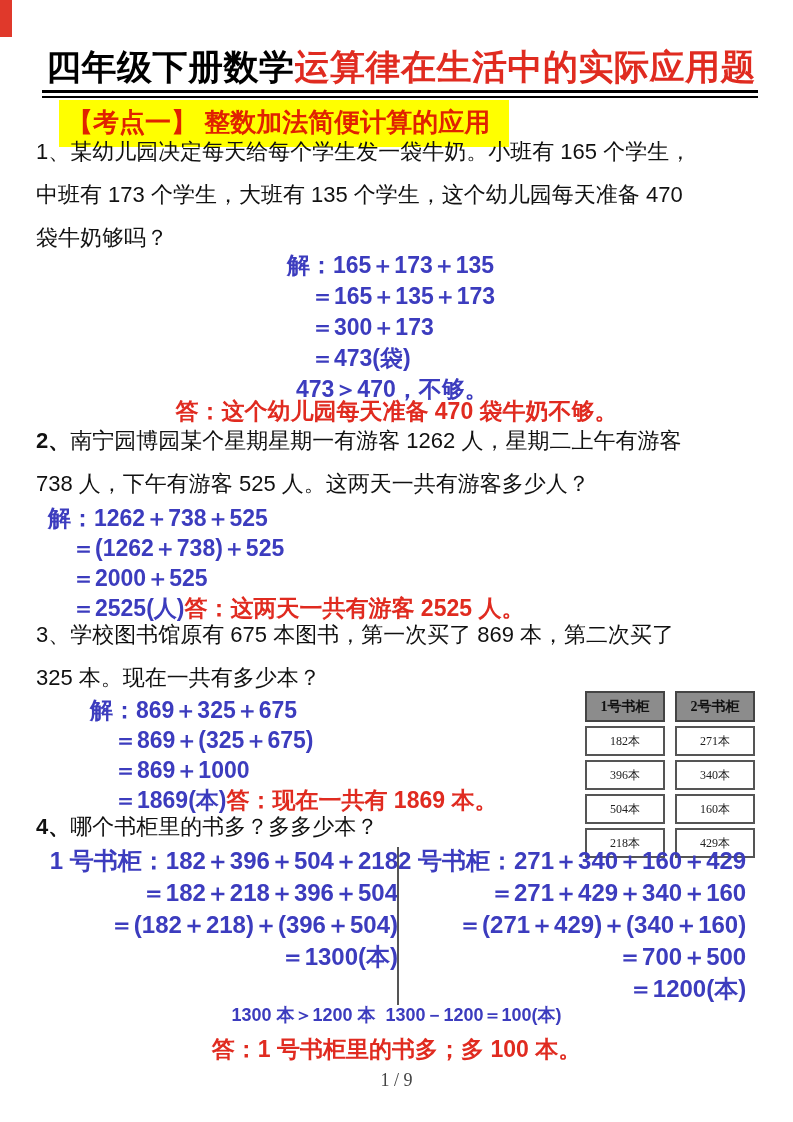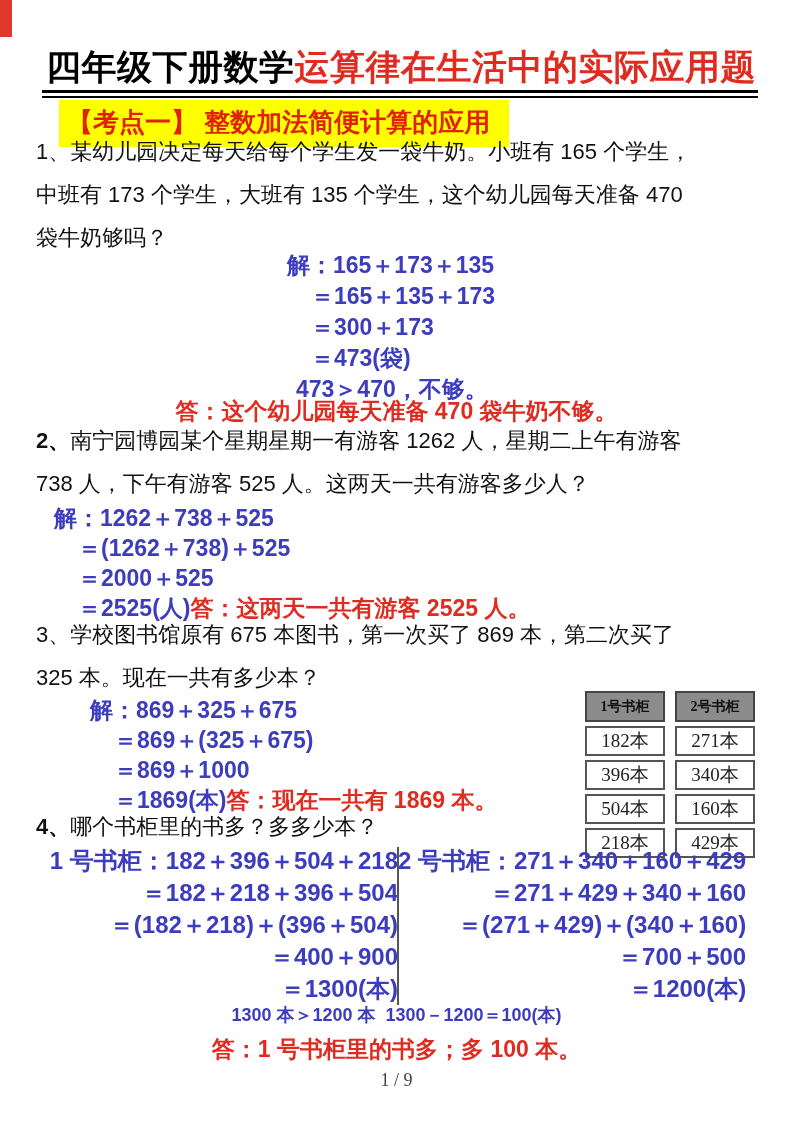--- a/index.html
+++ b/index.html
@@ -46,21 +46,21 @@
   .ans-inline { color:#e02b20; font-weight:bold; }
   .ans-center {
     position:absolute; left:0; width:793px; text-align:center;
     color:#e02b20; font-size:23px; font-weight:bold; white-space:nowrap;
   }
   .bc-tables { position:absolute; left:585px; top:691px; display:flex; gap:10px; }
   .bc-table { width:80px; }
   .bc-cell {
     border:2px solid #555; background:#fff; color:#222;
     text-align:center; font-family:"Liberation Serif", serif;
-    font-size:19px; height:26px; line-height:26px; margin-top:4px;
+    font-size:12px; height:26px; line-height:26px; margin-top:4px;
   }
   .bc-head {
     margin-top:0; background:#8c8c8c; color:#111; font-weight:bold;
     font-size:14px; height:27px; line-height:27px; border-color:#444;
   }
   .cols { position:absolute; left:34px; top:845px; width:740px; display:flex; }
   .col { color:#3c3cbe; font-size:24px; font-weight:bold; line-height:32px; white-space:nowrap;text-align:right; }
   .col-left  { width:364px; }
   .col-right { padding-left:0; }
   .col-divider { position:absolute; left:397px; top:847px; width:2px; height:158px; background:#555; }
@@ -101,21 +101,21 @@
     <div class="eq-sm">473＞470，不够。</div>
   </div>
 
   <div class="ans-center" style="top:396px;">答：这个幼儿园每天准备 470 袋牛奶不够。</div>
 
   <div class="body-text" style="top:419px;">
     <div><span class="pnum">2、</span><span>南宁园博园某个星期星期一有游客 1262 人，星期二上午有游客</span></div>
     <div>738 人，下午有游客 525 人。这两天一共有游客多少人？</div>
   </div>
 
-  <div class="sol" style="left:54px; top:503px; line-height:30px;">
+  <div class="sol" style="left:48px; top:503px; line-height:30px;">
     <div>解：1262＋738＋525</div>
     <div class="eq">＝(1262＋738)＋525</div>
     <div class="eq">＝2000＋525</div>
     <div class="eq"><span>＝2525(人)</span><span class="ans-inline">答：这两天一共有游客 2525 人。</span></div>
   </div>
 
   <div class="body-text" style="top:613px;">
     <div>3、学校图书馆原有 675 本图书，第一次买了 869 本，第二次买了</div>
     <div>325 本。现在一共有多少本？</div>
   </div>
@@ -146,21 +146,20 @@
 
   <div class="body-text" style="top:805px; width:540px;">
     <div><span class="pnum">4、</span><span>哪个书柜里的书多？多多少本？</span></div>
   </div>
 
   <div class="cols">
     <div class="col col-left">
       <div>1 号书柜：182＋396＋504＋218</div>
       <div>＝182＋218＋396＋504</div>
       <div>＝(182＋218)＋(396＋504)</div>
-      <div>＝400＋900</div>
       <div>＝1300(本)</div>
     </div>
     <div class="col col-right">
       <div>2 号书柜：271＋340＋160＋429</div>
       <div>＝271＋429＋340＋160</div>
       <div>＝(271＋429)＋(340＋160)</div>
       <div>＝700＋500</div>
       <div>＝1200(本)</div>
     </div>
   </div>

